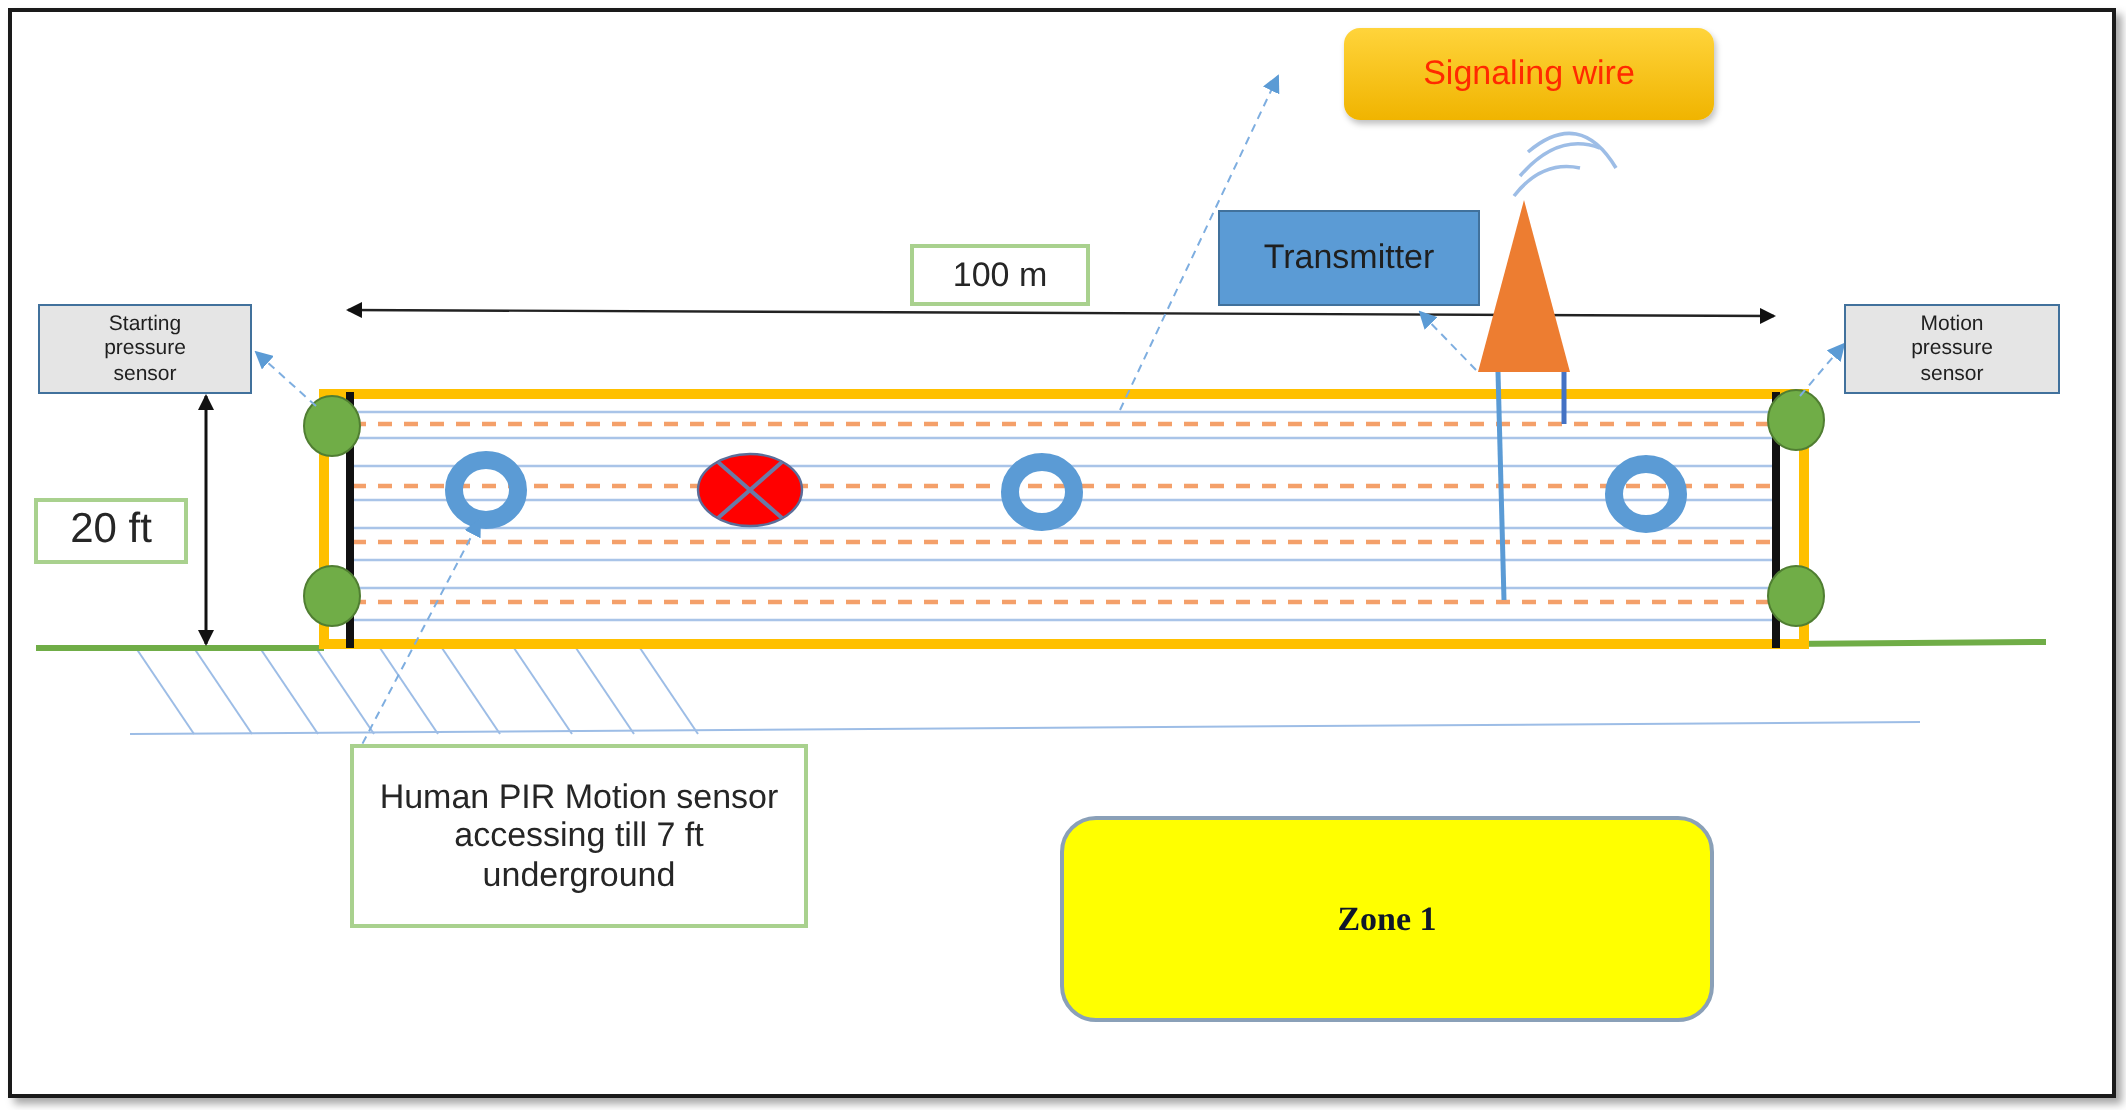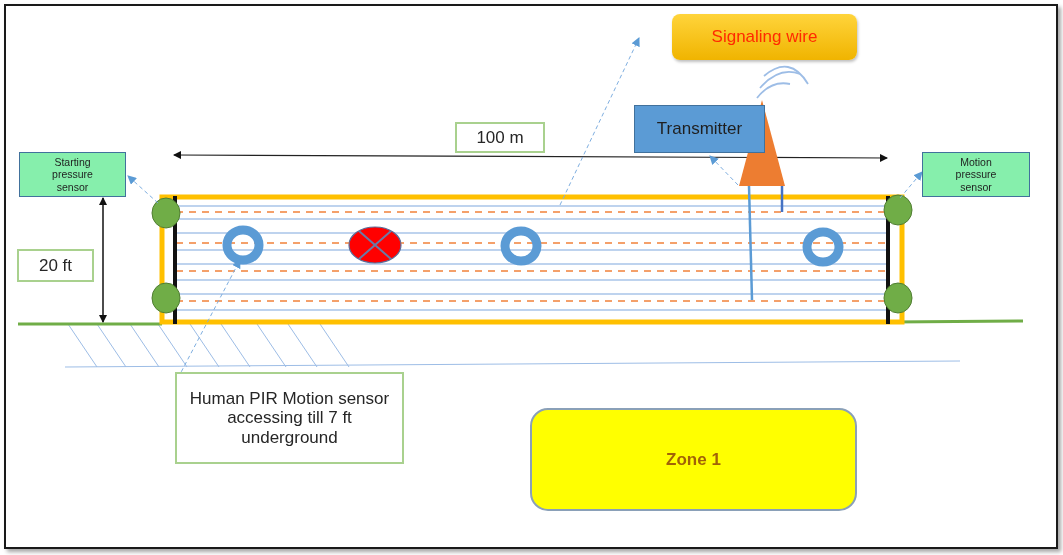--- a/index.html
+++ b/index.html
@@ -1,24 +1,24 @@
 <!DOCTYPE html>
 <html><head>
 <meta charset="utf-8">
 <style>
   html, body { margin: 0; padding: 0; background: #ffffff; }
   body { width: 1063px; height: 555px; position: relative; overflow: hidden; font-family: "Liberation Sans", sans-serif; }
   .frame { position: absolute; left: 4px; top: 4px; width: 1050px; height: 541px; border: 2px solid #1a1a1a; box-shadow: 3px 3px 4px rgba(0,0,0,0.35); background: #fff; }
   svg.diagram { position: absolute; left: 0; top: 0; }
   .lbl { position: absolute; display: flex; align-items: center; justify-content: center; text-align: center; box-sizing: border-box; line-height: 1.15; }
-  .sensor-box { background: #86efac; border: 1px solid #41719c; color: #1f1f1f; font-size: 10.5px; }
+  .sensor-box { background: #e5e5e5; border: 1px solid #41719c; color: #1f1f1f; font-size: 10.5px; }
   .green-box { background: #fff; border: 2px solid #a9d18e; color: #262626; }
   .signal-box { background: linear-gradient(#ffd43b, #f0b400); border-radius: 8px; color: #ff2a00; font-size: 17px; box-shadow: 1px 2px 3px rgba(0,0,0,0.25); }
-  .tx-box { background: #5b9bd5; border: 1px solid #41719c; color: #1f1f1f; font-size: 17px; margin-left: 25px; }
-  .zone-box { background: #ffff00; border: 2px solid #8aa0b8; border-radius: 18px; color: #a16207; font-weight: bold; font-size: 17px; }
+  .tx-box { background: #5b9bd5; border: 1px solid #41719c; color: #1f1f1f; font-size: 17px; }
+  .zone-box { background: #ffff00; border: 2px solid #8aa0b8; border-radius: 18px; color: #0f172a; font-weight: bold; font-size: 17px; font-family: Liberation Serif, serif; }
 </style>
 </head>
 <body>
 
 <div class="frame"></div>
 
 <svg class="diagram" width="1063" height="555" viewBox="0 0 1063 555">
   <defs>
     <marker id="arrowBlack" markerWidth="8" markerHeight="8" refX="7" refY="4" orient="auto-start-reverse" markerUnits="userSpaceOnUse">
       <path d="M0,0 L8,4 L0,8 z" fill="#111"></path>
@@ -103,18 +103,18 @@
     <line x1="158" y1="203" x2="128" y2="176" marker-end="url(#arrowBlue)"></line>
     <line x1="900" y1="198" x2="922" y2="172" marker-end="url(#arrowBlue)"></line>
     <line x1="560" y1="205" x2="639" y2="38" marker-end="url(#arrowBlue)"></line>
     <line x1="738" y1="185" x2="710" y2="156" marker-end="url(#arrowBlue)"></line>
     <line x1="178" y1="378" x2="240" y2="260" marker-end="url(#arrowBlue)"></line>
   </g>
 </svg>
 
 <div class="lbl sensor-box" style="left:19px;top:152px;width:107px;height:45px;padding:0 22px;">Starting pressure sensor</div>
 <div class="lbl sensor-box" style="left:922px;top:152px;width:108px;height:45px;padding:0 26px;">Motion pressure sensor</div>
-<div class="lbl green-box" style="left:17px;top:249px;width:77px;height:33px;font-size:17px;">20 ft</div>
+<div class="lbl green-box" style="left:17px;top:249px;width:77px;height:33px;font-size:21px;">20 ft</div>
 <div class="lbl green-box" style="left:455px;top:122px;width:90px;height:31px;font-size:17px;">100 m</div>
 <div class="lbl signal-box" style="left:641px;top:14px;width:185px;height:46px;margin-left:31px;">Signaling wire</div>
 <div class="lbl tx-box" style="left:609px;top:105px;width:131px;height:48px;">Transmitter</div>
 <div class="lbl green-box" style="left:175px;top:372px;width:229px;height:92px;font-size:17px;padding:4px 10px;">Human PIR Motion sensor accessing till 7 ft underground</div>
 <div class="lbl zone-box" style="left:530px;top:408px;width:327px;height:103px;">Zone 1</div>
 
 </body></html>

